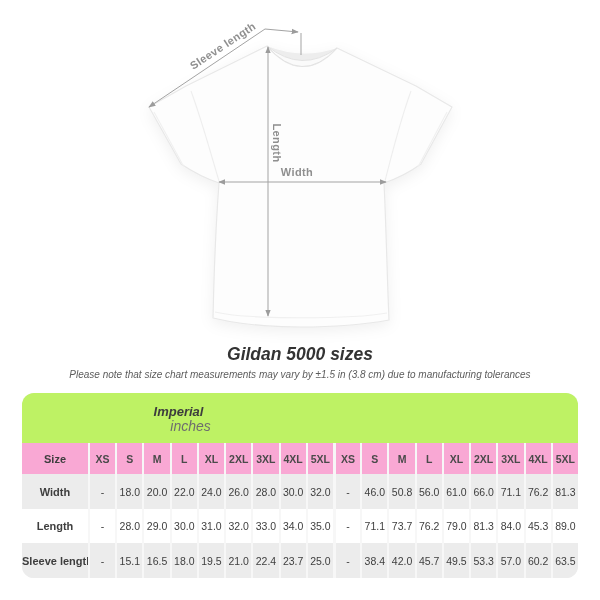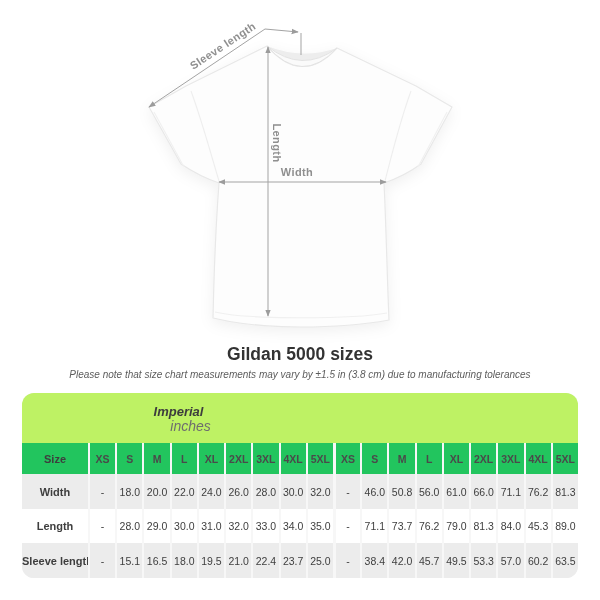--- a/index.html
+++ b/index.html
@@ -19,21 +19,21 @@
     fill: #8f8f8f;
     font-size: 11px;
     font-weight: 600;
     letter-spacing: 0.4px;
   }
 
   
   .title {
     position: absolute; top: 344px; left: 0; width: 600px;
     margin: 0; text-align: center;
-    font-size: 17.5px; font-weight: 700; color: #333333;
+    font-size: 17.5px; font-weight: 700; color: #333333; font-style: italic;
   }
   .note {
     position: absolute; top: 369px; left: 0; width: 600px;
     margin: 0; text-align: center;
     font-size: 10px; font-style: italic; color: #5c5c5c;
   }
 
   
   .card {
     position: absolute; left: 22px; top: 393px;
@@ -66,21 +66,21 @@
   table.size-chart th, table.size-chart td {
     padding: 0; text-align: center; vertical-align: middle;
     border-left: 2px solid #f7f7f7;
     overflow: hidden; white-space: nowrap;
   }
   table.size-chart tr > *:first-child { border-left: none; }
   table.size-chart .mid { border-left-width: 3px; }
   thead tr { height: 31px; }
   tbody tr { height: 35px; }
   tbody tr:nth-child(2) { height: 34px; }
-  thead th { background: #22c55e; }
+  thead th { background: #f9a8d4; }
   tbody tr.r-gray td { background: #ececec; }
   tbody tr.r-white td { background: #ffffff; }
   th.sh { font-size: 10.5px; font-weight: 700; color: #4a4a4a; }
   .rl { font-size: 11px; font-weight: 700; color: #3e3e3e; }
   td.val { font-size: 10.5px; font-weight: 400; color: #3e3e3e; }
 </style>
 </head>
 <body>
 
 <div class="page">

